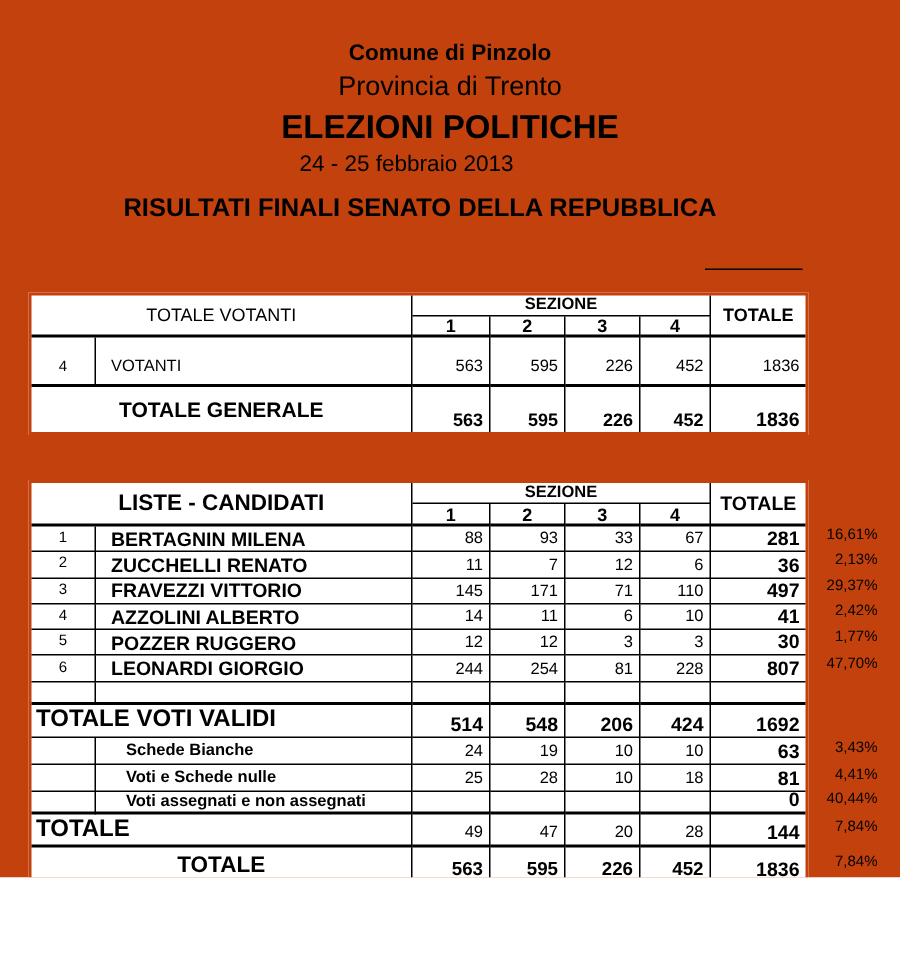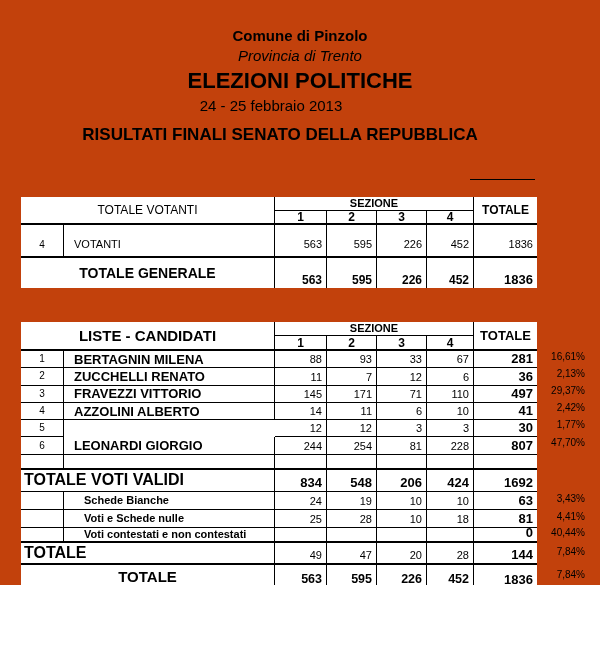--- a/index.html
+++ b/index.html
@@ -1,21 +1,21 @@
 <!DOCTYPE html>
 <html><head>
 <meta charset="utf-8">
 <style>
   html,body{margin:0;padding:0;background:#fff;}
   .page{position:relative;width:600px;height:585px;background:#c2410c;color:#000;
         font-family:"Liberation Sans",sans-serif;overflow:hidden;}
   
   .hdr{position:absolute;top:27px;left:0;width:600px;text-align:center;}
   .l1{font-size:15px;font-weight:bold;}
-  .l2{font-size:15px;margin-top:3px;font-style:italic;}
+  .l2{font-size:18px;margin-top:3px;}
   .l3{font-size:22px;font-weight:bold;margin-top:4px;}
   .l4{font-size:15px;margin-top:3px;position:relative;left:-29px;}
   .l5{font-size:17px;font-weight:bold;margin-top:11px;position:relative;left:-20px;}
   
   .tbl{position:absolute;left:19px;display:grid;background:#fff;border:2px solid #c2410c;
        grid-template-columns:43px 211px 52px 50px 50px 47px 63px;}
   .t1{top:195px;grid-template-rows:14px 14px 33px 30px;}
   .t2{top:320px;grid-template-rows:14px 15px 17.3px 17.3px 17.3px 17.3px 17.3px 17.3px 15px 22px 18px 18px 15px 22px 23px;}
   .c{border-right:1px solid #000;border-bottom:1px solid #000;display:flex;
      align-items:center;overflow:hidden;white-space:nowrap;line-height:1;}
@@ -108,20 +108,21 @@
 
     <div class="c ct f10" style="grid-area:6/1">4</div>
     <div class="c b pl10 f13" style="grid-area:6/2">AZZOLINI ALBERTO</div>
     <div class="c num f11" style="grid-area:6/3">14</div>
     <div class="c num f11" style="grid-area:6/4">11</div>
     <div class="c num f11" style="grid-area:6/5">6</div>
     <div class="c num f11" style="grid-area:6/6">10</div>
     <div class="c num nr b f13" style="grid-area:6/7">41</div>
 
     <div class="c ct f10" style="grid-area:7/1">5</div>
+    <div class="c b pl10 f13" style="grid-area:7/2">POZZER RUGGERO</div>
     <div class="c num f11" style="grid-area:7/3">12</div>
     <div class="c num f11" style="grid-area:7/4">12</div>
     <div class="c num f11" style="grid-area:7/5">3</div>
     <div class="c num f11" style="grid-area:7/6">3</div>
     <div class="c num nr b f13" style="grid-area:7/7">30</div>
 
     <div class="c ct f10" style="grid-area:8/1">6</div>
     <div class="c b pl10 f13" style="grid-area:8/2">LEONARDI GIORGIO</div>
     <div class="c num f11" style="grid-area:8/3">244</div>
     <div class="c num f11" style="grid-area:8/4">254</div>
@@ -131,21 +132,21 @@
 
     <div class="c tb" style="grid-area:9/1"></div>
     <div class="c tb" style="grid-area:9/2"></div>
     <div class="c tb" style="grid-area:9/3"></div>
     <div class="c tb" style="grid-area:9/4"></div>
     <div class="c tb" style="grid-area:9/5"></div>
     <div class="c tb" style="grid-area:9/6"></div>
     <div class="c tb nr" style="grid-area:9/7"></div>
 
     <div class="c b pl3 f16" style="grid-area:10/1/11/3">TOTALE VOTI VALIDI</div>
-    <div class="c num b f13" style="grid-area:10/3">834</div>
+    <div class="c num b f13" style="grid-area:10/3">514</div>
     <div class="c num b f13" style="grid-area:10/4">548</div>
     <div class="c num b f13" style="grid-area:10/5">206</div>
     <div class="c num b f13" style="grid-area:10/6">424</div>
     <div class="c num nr b f13" style="grid-area:10/7">1692</div>
 
     <div class="c" style="grid-area:11/1"></div>
     <div class="c b pl20 f11" style="grid-area:11/2">Schede Bianche</div>
     <div class="c num f11" style="grid-area:11/3">24</div>
     <div class="c num f11" style="grid-area:11/4">19</div>
     <div class="c num f11" style="grid-area:11/5">10</div>
@@ -154,21 +155,21 @@
 
     <div class="c" style="grid-area:12/1"></div>
     <div class="c b pl20 f11" style="grid-area:12/2">Voti e Schede nulle</div>
     <div class="c num f11" style="grid-area:12/3">25</div>
     <div class="c num f11" style="grid-area:12/4">28</div>
     <div class="c num f11" style="grid-area:12/5">10</div>
     <div class="c num f11" style="grid-area:12/6">18</div>
     <div class="c num nr b f13" style="grid-area:12/7">81</div>
 
     <div class="c tb" style="grid-area:13/1"></div>
-    <div class="c tb b pl20 f11" style="grid-area:13/2">Voti contestati e non contestati</div>
+    <div class="c tb b pl20 f11" style="grid-area:13/2">Voti assegnati e non assegnati</div>
     <div class="c tb num f11" style="grid-area:13/3"></div>
     <div class="c tb num f11" style="grid-area:13/4"></div>
     <div class="c tb num f11" style="grid-area:13/5"></div>
     <div class="c tb num f11" style="grid-area:13/6"></div>
     <div class="c tb num nr b f13" style="grid-area:13/7">0</div>
 
     <div class="c tb b pl3 f16" style="grid-area:14/1/15/3">TOTALE</div>
     <div class="c tb num f11" style="grid-area:14/3">49</div>
     <div class="c tb num f11" style="grid-area:14/4">47</div>
     <div class="c tb num f11" style="grid-area:14/5">20</div>

